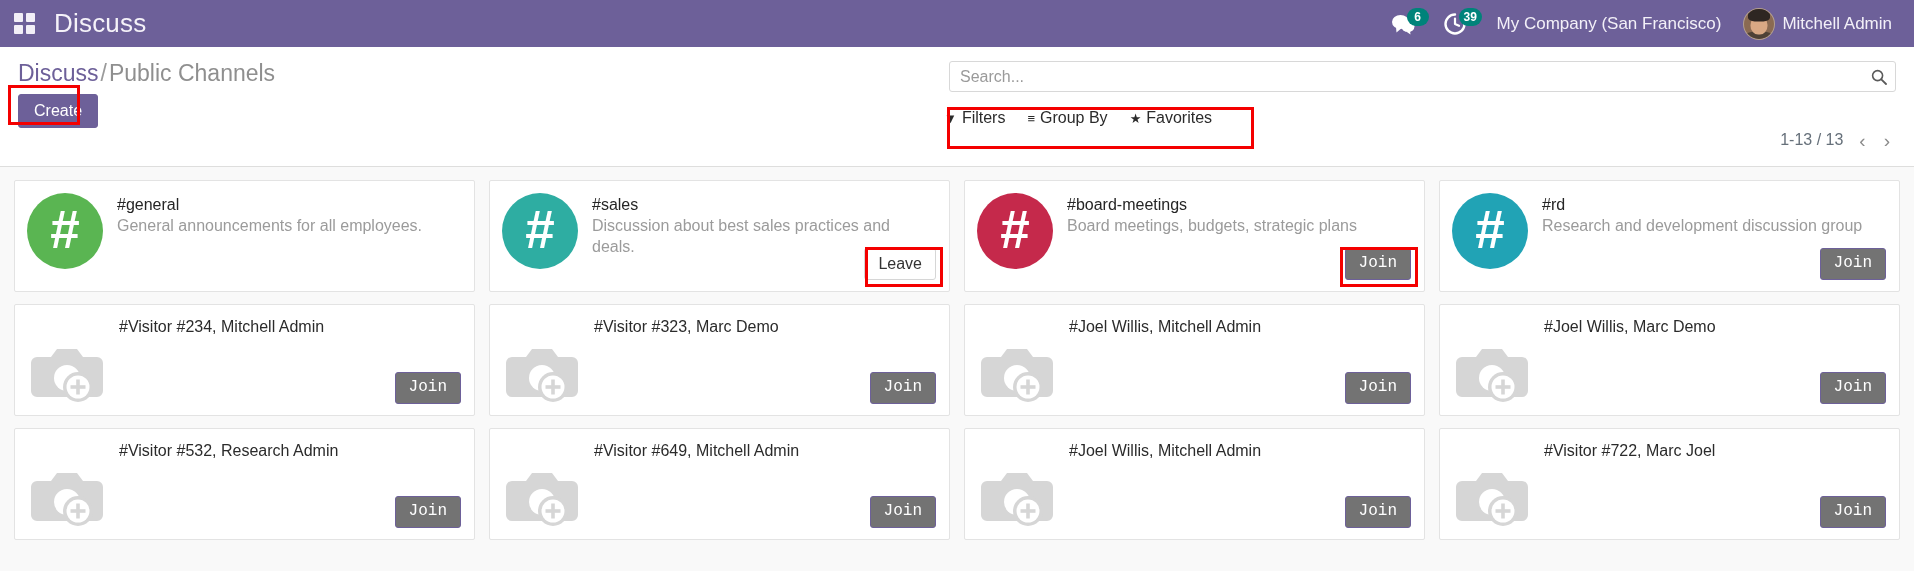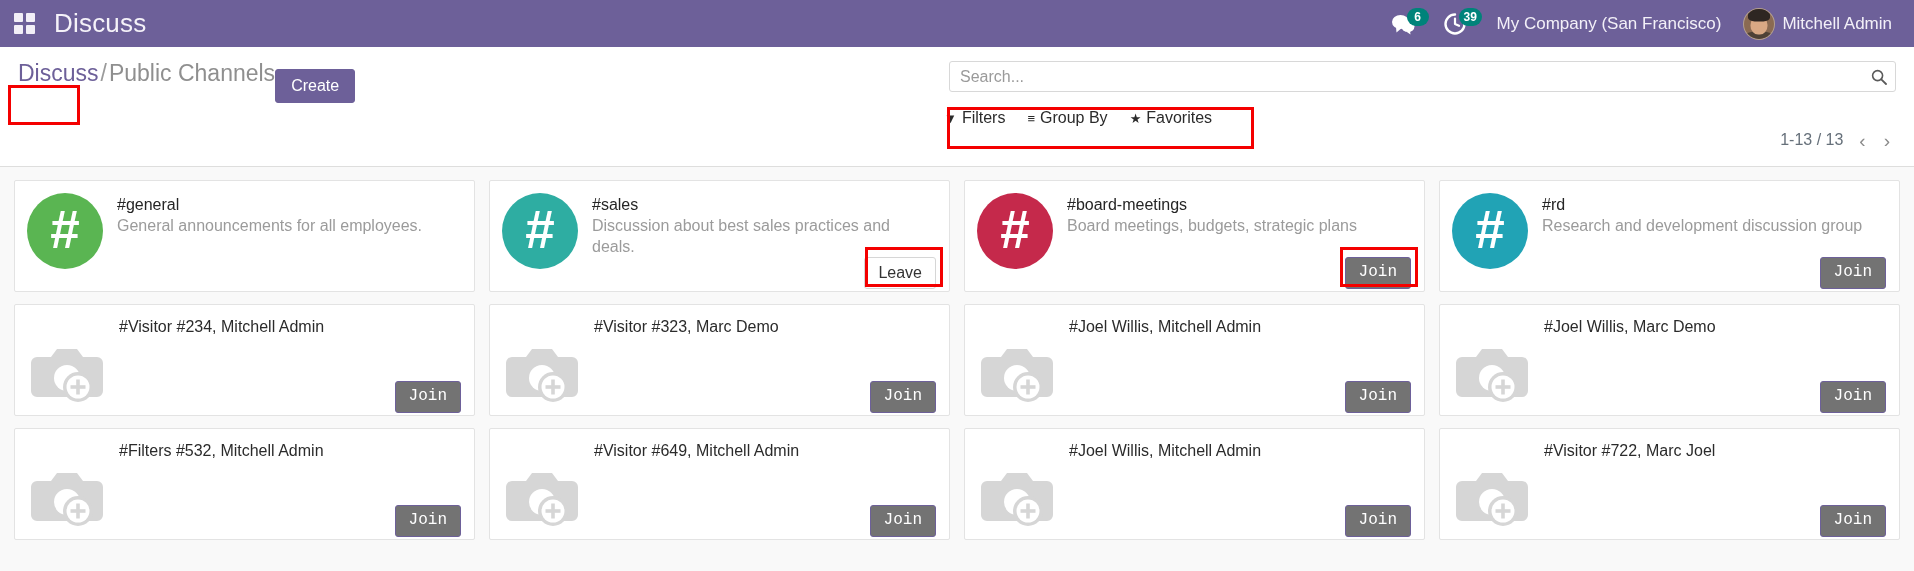--- a/index.html
+++ b/index.html
@@ -305,38 +305,38 @@
     font-family: Liberation Mono, monospace;
   }
   .btn-secondary {
     background: #fff;
     border: 1px solid #d6d6d6;
     color: #333;
   }
   .card-action {
     position: absolute;
     right: 13px;
-    bottom: 2px;
+    bottom: 11px;
     z-index: 5;
     margin-left: 36px;
   }
 
   .create-btn {
     margin-top: 8px;
     font-size: 16px;
     background: #6d6099;
     border: 1px solid #6d6099;
     color: #fff;
     border-radius: 3px;
     padding: 6px 15px 7px 15px;
     cursor: pointer;
     display: inline-block;
     line-height: 1.2;
   }
-  .cp-left { display: flex; align-items: flex-start; }
+  .cp-left { display: flex; flex-direction: column; align-items: flex-start; }
 </style>
 </head>
 <body>
 
 <div class="navbar">
   <div class="apps-grid-icon">
     <i></i>
       <i></i>
       <i></i>
       <i></i>
@@ -542,21 +542,21 @@
       <div class="card-inner">
         <div class="cam-placeholder"><svg width="76" height="68" viewBox="0 0 76 68">
             <path d="M8 18 h14 l6 -8 h20 l6 8 h14 a6 6 0 0 1 6 6 v28 a6 6 0 0 1 -6 6 h-60 a6 6 0 0 1 -6 -6 v-28 a6 6 0 0 1 6 -6 z" fill="#d6d6d6"></path>
             <circle cx="38" cy="39" r="13" fill="#ffffff"></circle>
             <circle cx="49" cy="48" r="15" fill="#d6d6d6"></circle>
             <circle cx="49" cy="48" r="11.5" fill="#ffffff"></circle>
             <rect x="47.2" y="40.5" width="3.6" height="15" fill="#d6d6d6"></rect>
             <rect x="41.5" y="46.2" width="15" height="3.6" fill="#d6d6d6"></rect>
           </svg></div>
         <div class="card-body">
-          <div class="card-title">#Filters #532, Mitchell Admin</div>
+          <div class="card-title">#Visitor #532, Research Admin</div>
         </div>
         <div class="card-action"><span class="btn btn-primary">Join</span></div>
       </div>
     </div>
     <div class="kanban-card card-nohash">
       <div class="card-inner">
         <div class="cam-placeholder"><svg width="76" height="68" viewBox="0 0 76 68">
             <path d="M8 18 h14 l6 -8 h20 l6 8 h14 a6 6 0 0 1 6 6 v28 a6 6 0 0 1 -6 6 h-60 a6 6 0 0 1 -6 -6 v-28 a6 6 0 0 1 6 -6 z" fill="#d6d6d6"></path>
             <circle cx="38" cy="39" r="13" fill="#ffffff"></circle>
             <circle cx="49" cy="48" r="15" fill="#d6d6d6"></circle>

